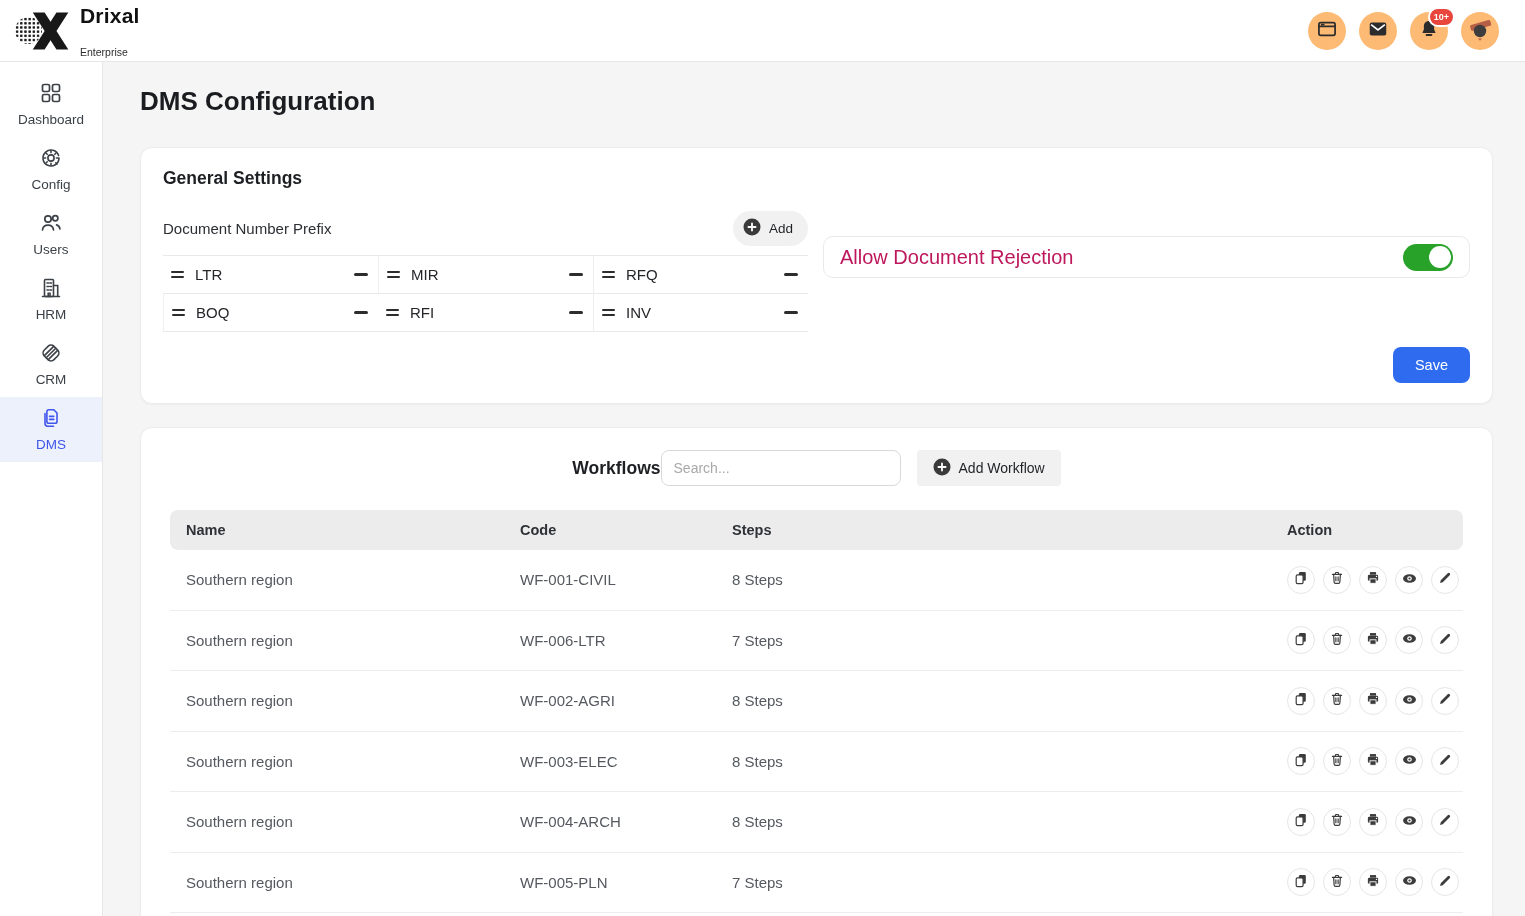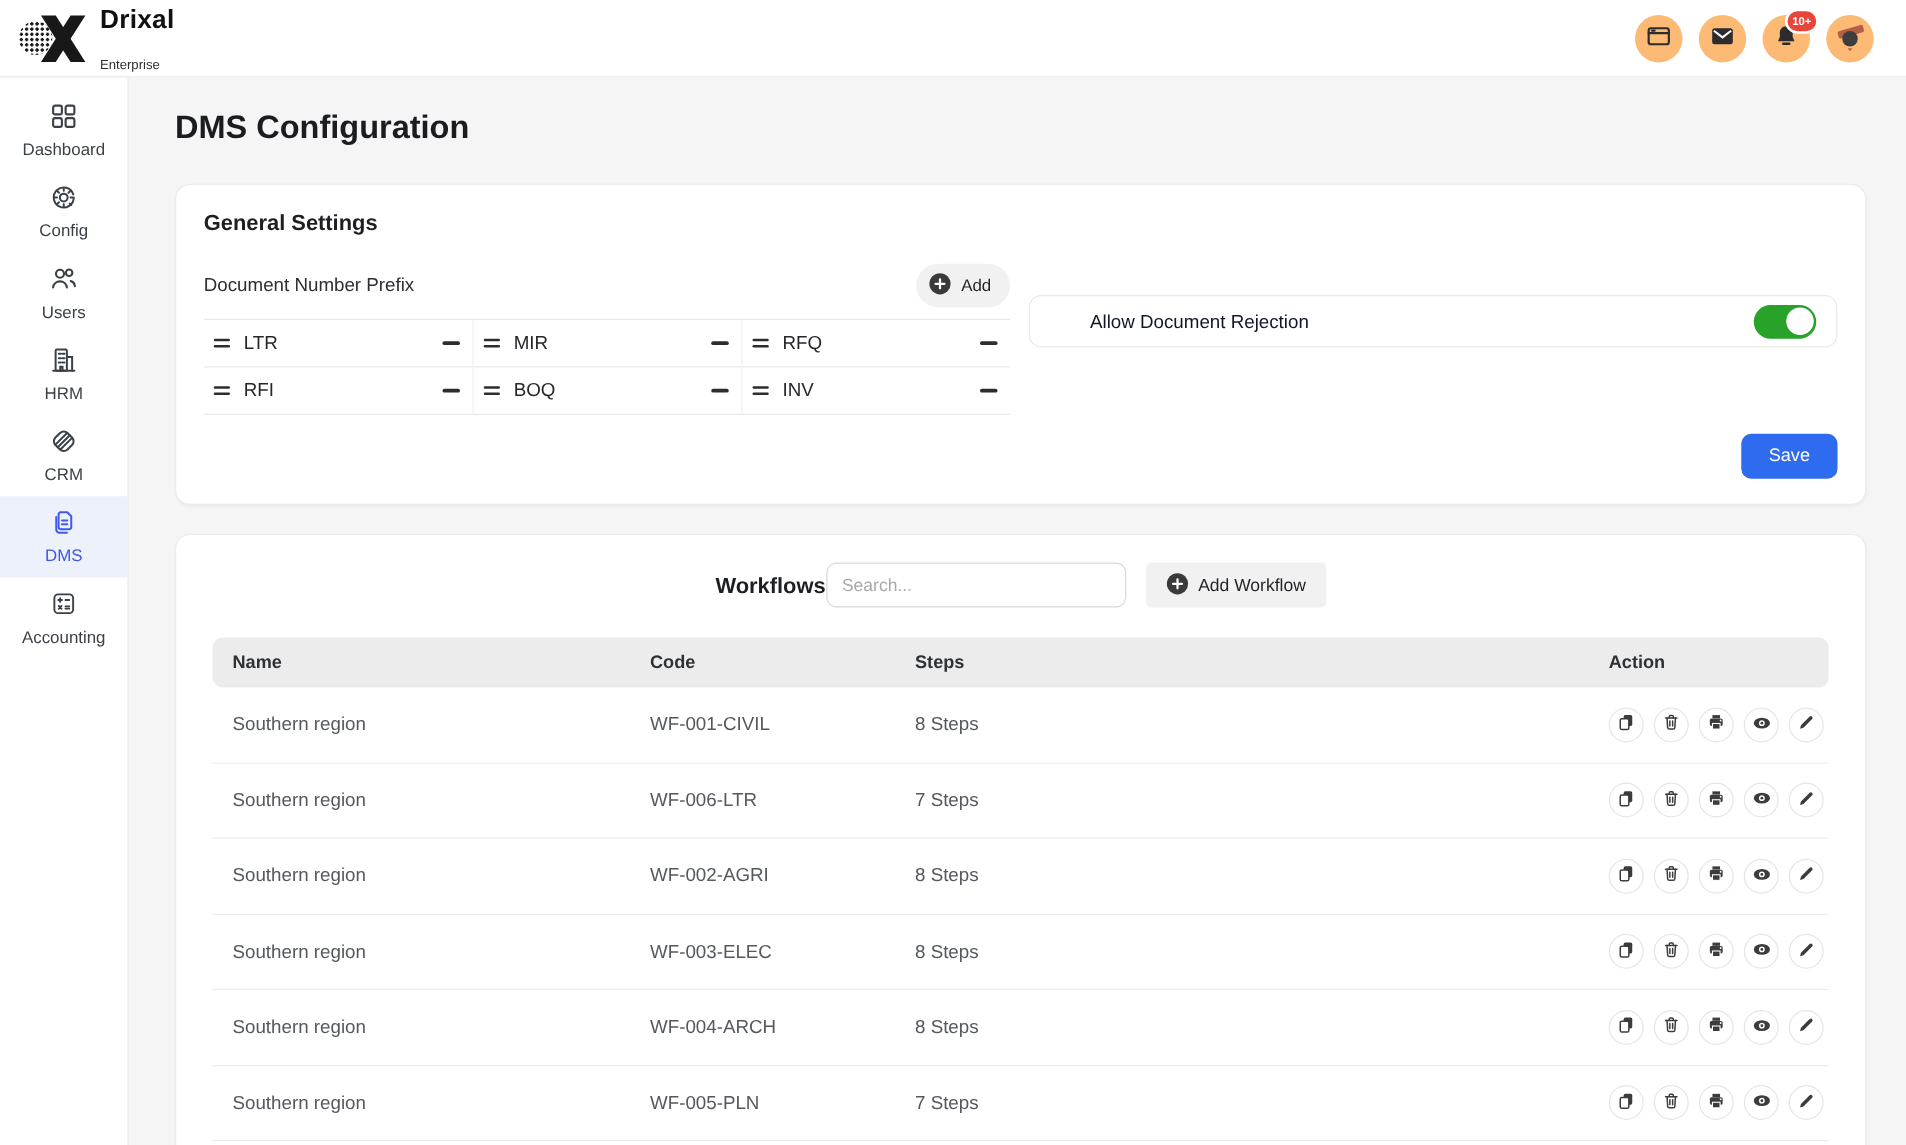--- a/index.html
+++ b/index.html
@@ -54,21 +54,21 @@
   .prefix-cell.colsep { border-left:1px solid #efefef; }
   .drag-handle { display:flex; flex-direction:column; gap:3.5px; cursor:grab; }
   .drag-handle i { display:block; width:13px; height:2.2px; background:#2d2d2d; border-radius:2px; }
   .prefix-text { margin-left:11px; font-size:15px; color:#24262a; }
   .remove-btn { margin-left:auto; width:14px; height:2.4px; background:#2d2d2d; border:none;
                 border-radius:2px; cursor:pointer; }
 
   .gs-right { flex:1; margin-left:15px; display:flex; flex-direction:column; }
   .reject-box { margin-top:68px; height:42px; border:1px solid #e9e9ea; border-radius:10px;
                 display:flex; align-items:center; justify-content:space-between; padding:0 16px; }
-  .reject-label { font-size:15px; color:#0f172a;margin-left:32px; }
+  .reject-label { font-size:20px; color:#be185d; }
   .toggle { position:relative; width:50px; height:27px; border-radius:14px; background:#28a228;
             border:none; cursor:pointer; flex:none; }
   .toggle .knob { position:absolute; top:2.5px; right:2.5px; width:22px; height:22px;
                   border-radius:50%; background:#fff; }
   .save-btn { margin-top:auto; align-self:flex-end; background:#2e6bef; color:#fff; border:none;
               border-radius:8px; padding:10px 22px; font-size:14.5px; font-weight:500;
               font-family:inherit; cursor:pointer; }
 
   
   .card.workflows { margin-top:23px; height:585px; padding:22px; }
@@ -199,31 +199,20 @@
   </div>
   <div class="side-item active">
     <span>
       <svg width="24" height="24" viewBox="0 0 24 24" fill="none" stroke-width="1.6" stroke-linecap="round" stroke-linejoin="round">
         <path d="M9.5 3.8h5.3l3.2 3.2v8.7a1.6 1.6 0 0 1-1.6 1.6H9.5a1.6 1.6 0 0 1-1.6-1.6V5.4a1.6 1.6 0 0 1 1.6-1.6z"></path>
         <path d="M6 7.6v10a2.6 2.6 0 0 0 2.6 2.6h5.9"></path>
           <path d="M10.6 10.4h4.2M10.6 13.4h4.2"></path>
       </svg></span>
     <span>DMS</span>
   </div>
-  <div class="side-item">
-    <span>
-      <svg width="24" height="24" viewBox="0 0 24 24" fill="none" stroke-width="1.5" stroke-linecap="round">
-        <rect x="4.5" y="4.5" width="15" height="15" rx="3"></rect>
-        <path d="M7.6 9h3M9.1 7.5v3"></path>
-          <path d="M13.4 9h3"></path>
-        <path d="M8 13.8l2.2 2.2M10.2 13.8L8 16"></path>
-          <path d="M13.4 14.1h3M13.4 15.9h3"></path>
-      </svg></span>
-    <span>Accounting</span>
-  </div>
 </nav>
 
 <main class="main">
   <h1 class="page-title">DMS Configuration</h1>
 
   <section class="card general">
     <div class="gs-left">
       <h2 class="card-title">General Settings</h2>
       <div class="prefix-head">
         <span class="prefix-label">Document Number Prefix</span>
@@ -255,34 +244,34 @@
           <button class="remove-btn"></button>
         </div>
         <div class="prefix-cell colsep">
           <span class="drag-handle">
               <i></i>
               <i></i>
             </span>
           <span class="prefix-text">RFQ</span>
           <button class="remove-btn"></button>
         </div>
+        <div class="prefix-cell colsep">
+          <span class="drag-handle">
+              <i></i>
+              <i></i>
+            </span>
+          <span class="prefix-text">BOQ</span>
+          <button class="remove-btn"></button>
+        </div>
         <div class="prefix-cell">
           <span class="drag-handle">
               <i></i>
               <i></i>
             </span>
           <span class="prefix-text">RFI</span>
-          <button class="remove-btn"></button>
-        </div>
-        <div class="prefix-cell colsep">
-          <span class="drag-handle">
-              <i></i>
-              <i></i>
-            </span>
-          <span class="prefix-text">BOQ</span>
           <button class="remove-btn"></button>
         </div>
         <div class="prefix-cell colsep">
           <span class="drag-handle">
               <i></i>
               <i></i>
             </span>
           <span class="prefix-text">INV</span>
           <button class="remove-btn"></button>
         </div>

